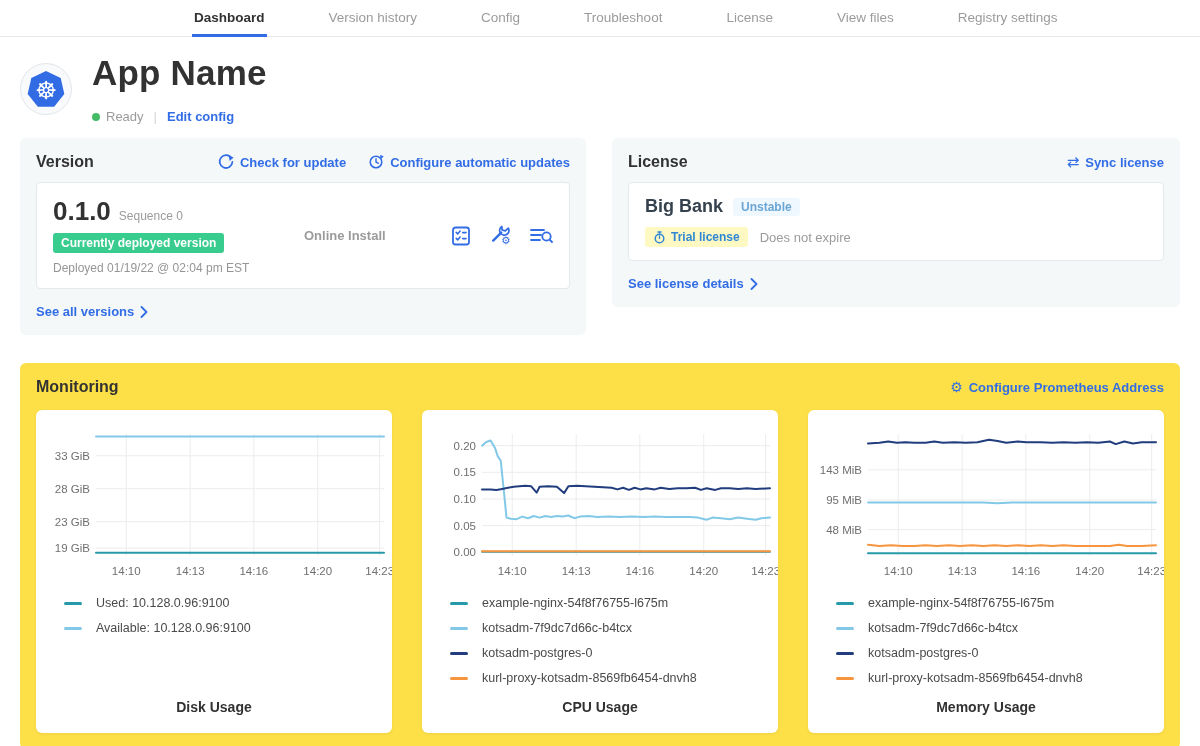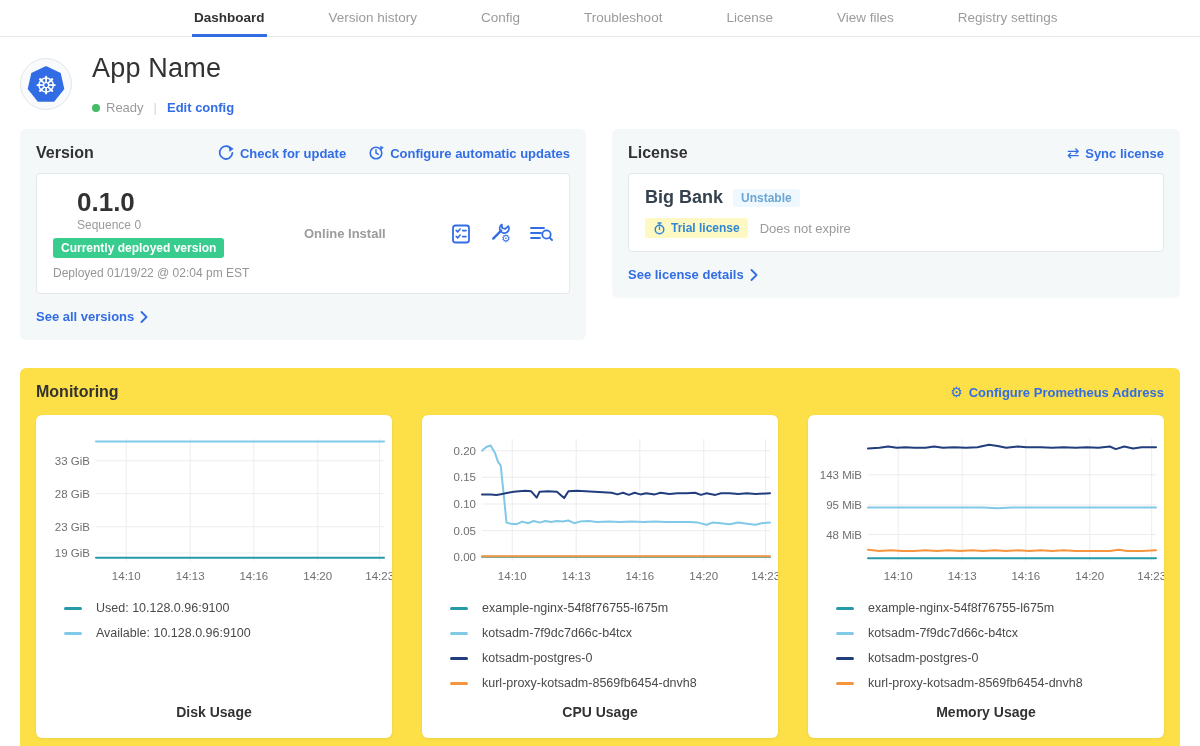--- a/index.html
+++ b/index.html
@@ -11,44 +11,44 @@
     height:37px; border-bottom:1px solid #e8e8e8; background:#fff; }
   .tab { display:flex; align-items:center; font-size:13.5px; color:#9b9b9b;
     cursor:pointer; border-bottom:3px solid transparent; padding:0 2px; margin-bottom:-1px; }
   .tab.active { color:#323232; font-weight:bold; border-bottom-color:#326de6;text-align:right; }
 
   
   .app-header { display:flex; align-items:center; padding:16px 20px 10px 20px; }
   .k8s-badge { width:52px; height:52px; border-radius:50%; background:#f8fafb;
     border:1px solid #e3e7e9; display:flex; align-items:center; justify-content:center; }
   .app-head-text { margin-left:20px; }
-  .app-title { font-size:27px; font-weight:normal; letter-spacing:.2px; }
+  .app-title { font-size:35px; font-weight:bold; letter-spacing:.2px; }
   .app-status-row { display:flex; align-items:center; margin-top:16px; font-size:13px; }
   .status-dot { width:8px; height:8px; border-radius:50%; background:#44bb66; margin-right:6px; }
   .status-text { color:#9b9b9b; }
   .vsep { color:#d6d6d6; margin:0 10px; }
   .blue-link { color:#326de6; font-weight:bold; font-size:13px; text-decoration:none;
     cursor:pointer; display:inline-flex; align-items:center; gap:6px; }
 
   
   .cards-row { display:flex; align-items:flex-start; gap:26px; padding:4px 20px 0 20px; }
   .panel { background:#f4f8f9; border-radius:6px; padding:15px 16px; }
   .panel-version { width:566px; }
   .panel-license { width:568px; }
   .panel-head { display:flex; align-items:center; justify-content:space-between; }
   .panel-title { font-size:16px; font-weight:bold; }
   .panel-links { display:flex; align-items:center; gap:22px; }
   .inner-card { background:#fff; border:1px solid #e4e9eb; border-radius:4px;
     margin-top:11px; padding:13px 16px; }
 
   .version-inner { display:flex; align-items:center; }
   .ver-left { min-width:215px; }
-  .ver-line1 { display:flex; align-items:baseline;flex-direction:column; }
+  .ver-line1 { display:flex; align-items:baseline; }
   .ver-number { font-size:26px; font-weight:bold; }
-  .ver-seq { font-size:12px; color:#9b9b9b; margin-left:24px; }
+  .ver-seq { font-size:12px; color:#9b9b9b; margin-left:8px; }
   .deployed-badge { display:inline-block; margin-top:6px; background:#38cc8e; color:#fff;
     font-size:12px; font-weight:bold; padding:3px 8px; border-radius:3px; }
   .deployed-at { margin-top:8px; font-size:12px; color:#959595; }
   .install-type { flex:1; text-align:left; padding-left:36px; font-size:13px;
     font-weight:bold; color:#9b9b9b; }
   .ver-actions { display:flex; align-items:center; gap:17px; }
   .action-icon { cursor:pointer; display:flex; }
 
   .panel-footer-link { margin-top:13px; }
 

